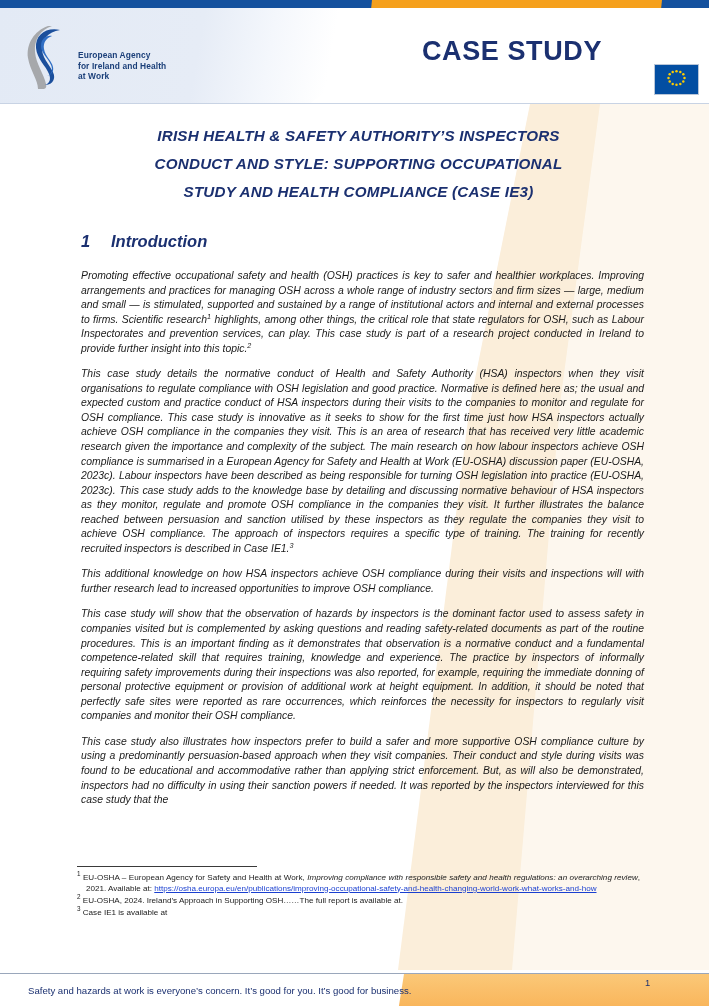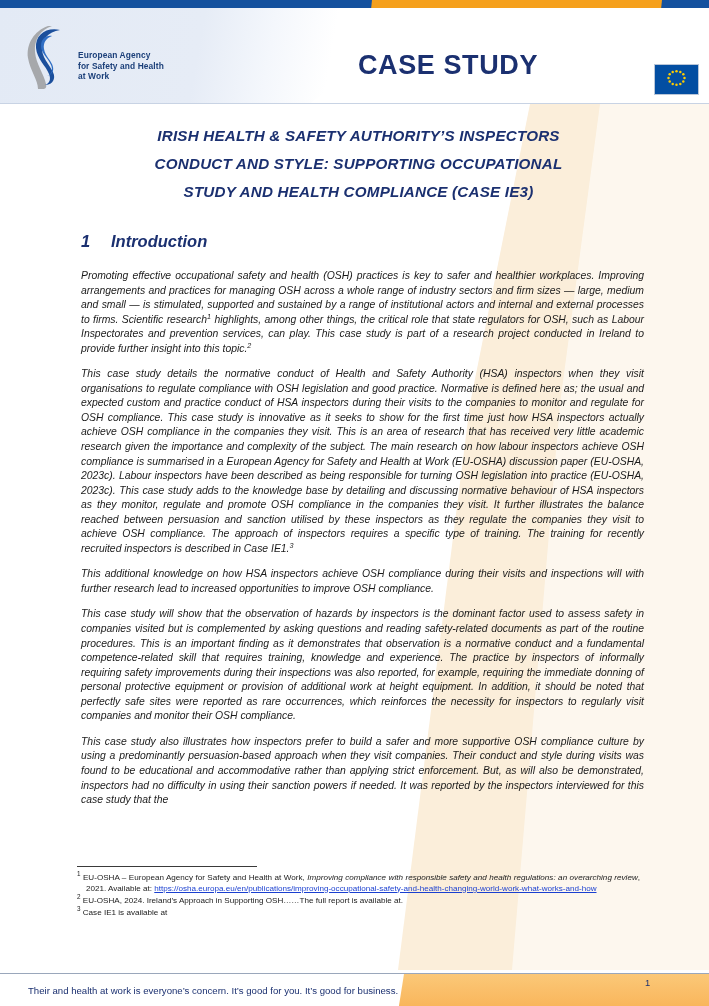--- a/index.html
+++ b/index.html
@@ -88,27 +88,27 @@
     line-height: 10.5px;
     color: #1b3f79;
     font-weight: 600;
     letter-spacing: 0.1px;
     white-space: nowrap;
   }
 
   .case-study-title {
     position: absolute;
     top: 28px;
-    left: 358px;
+    left: 392px;
     width: 240px;
+    text-align: center;
     font-size: 27px;
     font-weight: bold;
     color: #1b3070;
     letter-spacing: 0.6px;
-    margin-top: 14px;
   }
 
   .eu-flag {
     position: absolute;
     top: 56px;
     left: 654px;
     width: 45px;
     height: 31px;
     background: #034ea2;
     border: 1px solid #b9c6d8;
@@ -269,21 +269,21 @@
         <svg width="56" height="66" viewBox="0 0 56 66" xmlns="http://www.w3.org/2000/svg">
           <path d="M30 2 C18 6, 12 16, 13 28 C14 40, 22 50, 24 60 C25 64, 23 65, 21 65 L16 65 C16 56, 8 46, 6 34 C4 20, 12 7, 26 2 Z" fill="#a6a8ab"></path>
           <path d="M38 6 C26 8, 19 16, 20 26 C21 36, 30 43, 32 51 C33 57, 29 61, 23 61 C28 59, 29 55, 27 50
                    C24 42, 15 35, 14 24 C13 11, 24 3, 38 6 Z" fill="#1b4f9c"></path>
           <path d="M30 12 C24 14, 21 19, 22 25 C23 32, 30 37, 31 43 C32 48, 29 51, 25 52 C30 50, 31 46, 29 41
                    C26 34, 19 29, 19 22 C19 15, 24 11, 30 12 Z" fill="#2f6ec4"></path>
         </svg>
       </div>
       <div class="logo-text">
         <div>European Agency</div>
-        <div>for Safety and Health</div>
+        <div>for Ireland and Health</div>
         <div>at Work</div>
       </div>
     </div>
 
     <div class="case-study-title">CASE STUDY</div>
 
     <div class="eu-flag">
       <svg width="43" height="29" viewBox="0 0 43 29" xmlns="http://www.w3.org/2000/svg">
         <rect width="43" height="29" fill="#034ea2"></rect>
         <g fill="#ffcc00">
@@ -340,17 +340,17 @@
     <div class="footnotes" id="footnotes">
         <div class="footnote"><sup>1</sup> EU-OSHA – European Agency for Safety and Health at Work, <span class="fn-italic">Improving compliance with responsible safety and health regulations: an overarching review</span>, 2021. Available at: <span class="fn-link">https://osha.europa.eu/en/publications/improving-occupational-safety-and-health-changing-world-work-what-works-and-how</span></div>
         <div class="footnote"><sup>2</sup> EU-OSHA, 2024. Ireland’s Approach in Supporting OSH……The full report is available at.</div>
         <div class="footnote"><sup>3</sup> Case IE1 is available at</div>
       </div>
   </div>
 
   <div class="footer-rule"></div>
   <div class="footer">
     <div class="footer-orange"></div>
-    <div class="footer-text">Their and health at work is everyone’s concern. It’s good for you. It’s good for business.</div>
+    <div class="footer-text">Safety and hazards at work is everyone’s concern. It’s good for you. It’s good for business.</div>
     <div class="page-number">1</div>
   </div>
 
 </div>
 
 </body></html>

